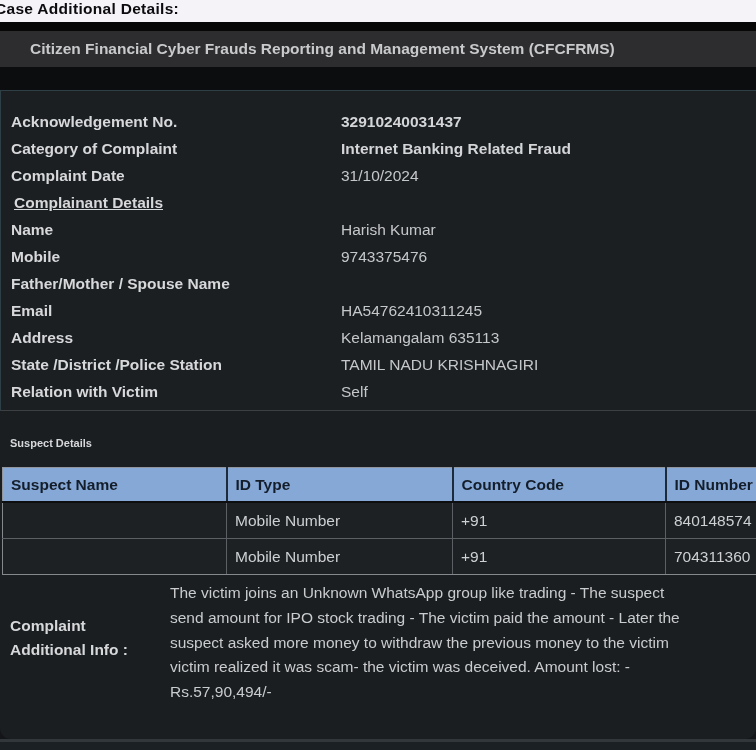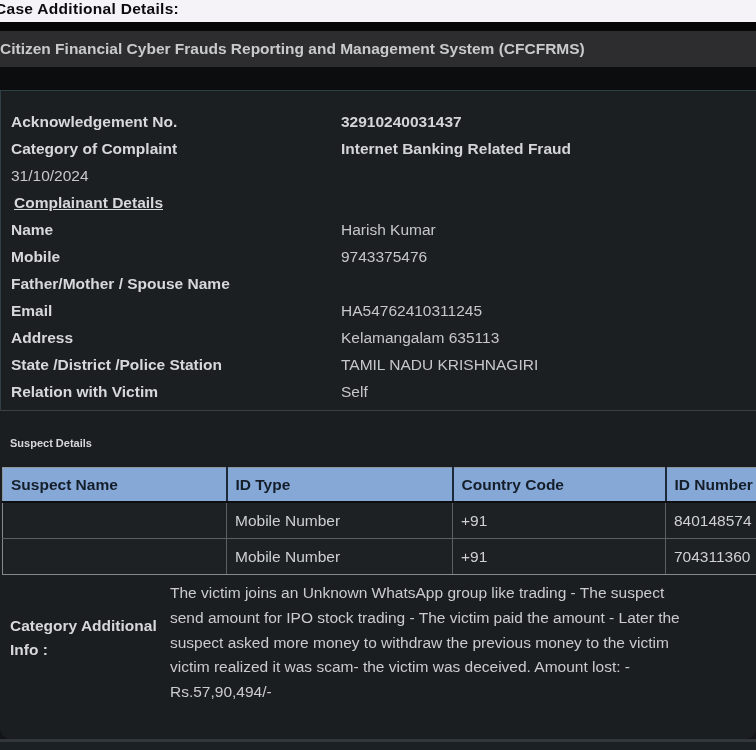--- a/index.html
+++ b/index.html
@@ -27,21 +27,21 @@
   }
   .strip1 { position: absolute; top: 22px; left: 0; width: 756px; height: 9px; background: #070708; }
 
   
   .title-bar {
     position: absolute; top: 31px; left: 0; width: 756px; height: 36px;
     background: #2d2d2f; display: flex; align-items: center; overflow: hidden;
   }
   .title-bar .txt {
     margin-left: 0px;
-    color: #c9cacc; font-size: 15.5px; font-weight: bold; white-space: nowrap;
+    color: #c9cacc; font-size: 15.5px; font-weight: bold; white-space: nowrap; padding-left: 30px;
   }
   .strip2 { position: absolute; top: 67px; left: 0; width: 756px; height: 23px; background: #0c0d0f; }
 
   
   .content-region {
     position: absolute; top: 90px; left: 0; width: 756px; height: 649px;
     background: #1b1e21;
     border-radius: 11px;
   }
 
@@ -134,20 +134,21 @@
     <div class="details-panel">
       <div class="detail-row bold-value">
         <span class="lbl">Acknowledgement No.</span>
         <span class="val">32910240031437</span>
       </div>
       <div class="detail-row bold-value">
         <span class="lbl">Category of Complaint</span>
         <span class="val">Internet Banking Related Fraud</span>
       </div>
       <div class="detail-row">
+        <span class="lbl">Complaint Date</span>
         <span class="val">31/10/2024</span>
       </div>
       <div class="detail-row subheader">
         <span class="lbl">Complainant Details</span>
         <span class="val"></span>
       </div>
       <div class="detail-row">
         <span class="lbl">Name</span>
         <span class="val">Harish Kumar</span>
       </div>
@@ -204,21 +205,21 @@
         <tr>
           <td></td>
           <td>Mobile Number</td>
           <td>+91</td>
           <td>704311360</td>
         </tr>
       </tbody>
     </table>
 
     <div class="complaint-wrap">
-      <div class="complaint-label">Category Additional Info :</div>
+      <div class="complaint-label">Complaint Additional Info :</div>
       <div class="complaint-text">The victim joins an Unknown WhatsApp group like trading - The suspect
 send amount for IPO stock trading - The victim paid the amount - Later the
 suspect asked more money to withdraw the previous money to the victim
 victim realized it was scam- the victim was deceived. Amount lost: -
 Rs.57,90,494/-</div>
     </div>
 
   </div>
 
   <div class="bottom-divider"></div>

